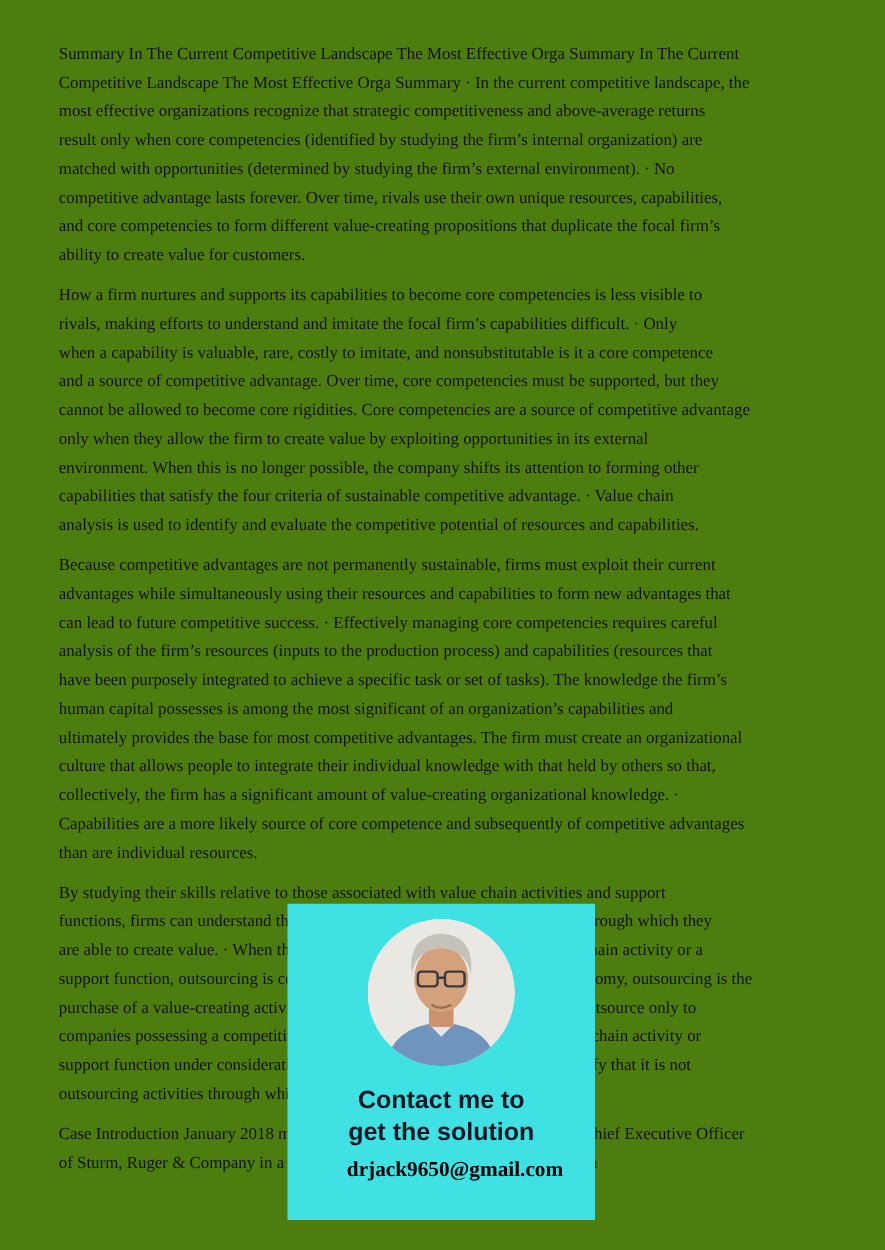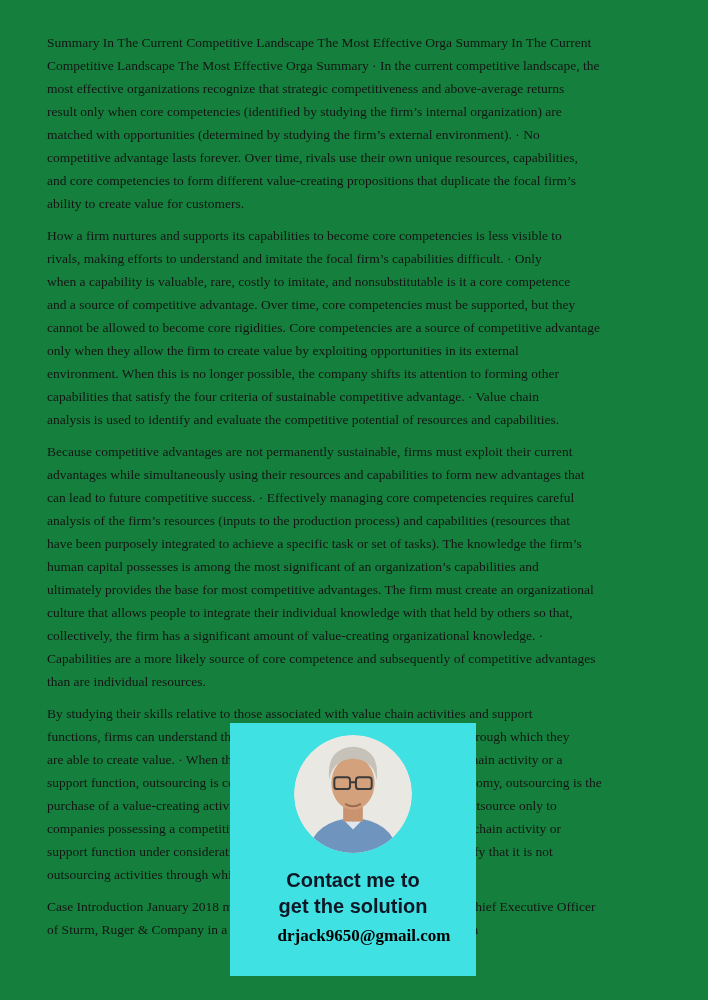--- a/index.html
+++ b/index.html
@@ -1,20 +1,20 @@
 <!DOCTYPE html>
 <html><head>
 <meta charset="utf-8">
 <style>
   html, body { margin: 0; padding: 0; background: #ffffff; }
   .page {
     position: relative;
     width: 708px;
     height: 1000px;
-    background: #15803d;
+    background: #4d7c0f;
     overflow: hidden;
     font-family: "Liberation Serif", serif;
   }
   .text-body {
     position: absolute;
     top: 31px;
     left: 47px;
     right: 18px;
   }
   .para {

